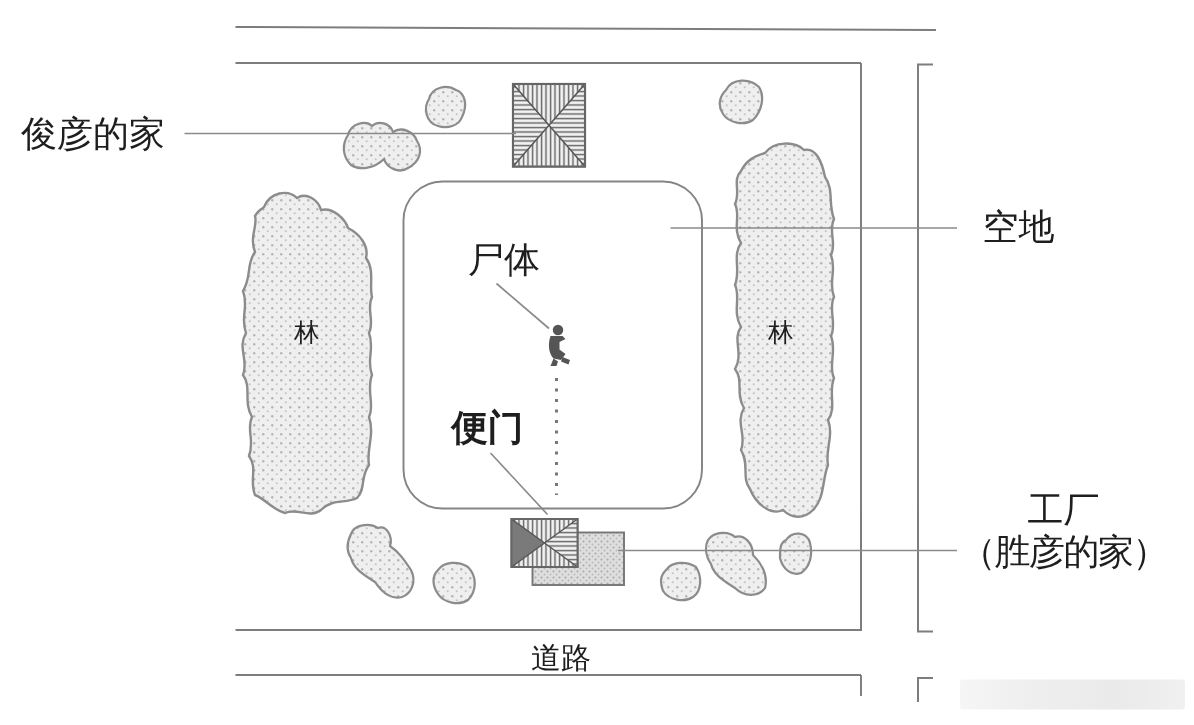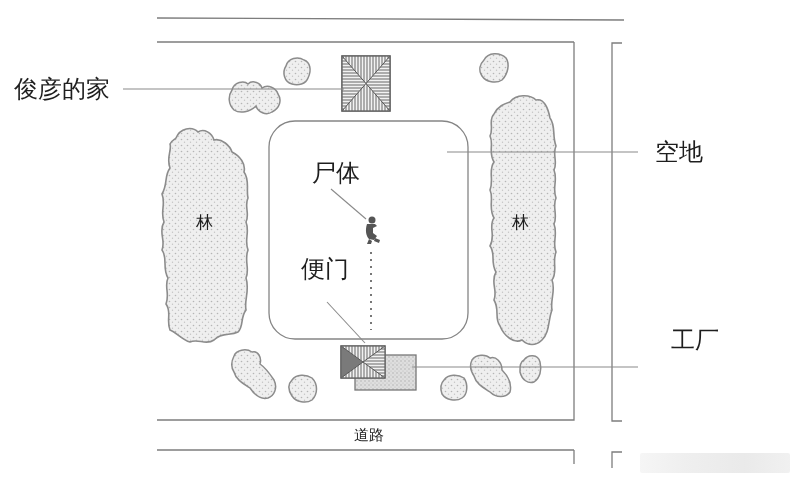--- a/index.html
+++ b/index.html
@@ -2,21 +2,21 @@
 <html><head>
 <meta charset="utf-8">
 <style>
   html, body { margin: 0; padding: 0; background: #ffffff; }
   body { width: 796px; height: 483px; position: relative; overflow: hidden;
          font-family: "DejaVu Sans", "Liberation Sans", sans-serif; }
   #stage { position: absolute; left: 0; top: 0; width: 796px; height: 456px; }
   .lbl { position: absolute; color: #1e1e1e; white-space: nowrap; line-height: 1; }
   .lbl-big { font-size: 24px; }
   .lbl-small { font-size: 17px; }
-  .lbl-road { font-size: 15px; }
+  .lbl-road { font-size: 20px; }
   .fuzz { position: absolute; left: 640px; top: 453px; width: 150px; height: 20px;
           background: linear-gradient(90deg, #f4f4f4 0%, #ececec 30%, #e6e6e6 70%, #eeeeee 100%);
           opacity: 0.85; border-radius: 2px; }
 </style>
 </head>
 <body>
 
 <div id="stage">
   <svg width="796" height="483" viewBox="0 0 796 483">
     <defs>
@@ -139,18 +139,19 @@
       <line x1="412" y1="367" x2="638" y2="367"></line>
     </g>
   </svg>
 
   
   <div class="lbl lbl-big" style="left:14px; top:77px;">俊彦的家</div>
   <div class="lbl lbl-big" style="left:312px; top:161px;">尸体</div>
   <div class="lbl lbl-big" style="left:655px; top:142px;font-family:Liberation Mono, monospace;">空地</div>
   <div class="lbl lbl-small" style="left:196px; top:214px;">林</div>
   <div class="lbl lbl-small" style="left:512px; top:214px;">林</div>
-  <div class="lbl lbl-big" style="left:301px; top:257px;">便门</div>
-  <div class="lbl lbl-big" style="left:671px; top:328px;">工厂</div>
+  <div class="lbl lbl-big" style="left:301px; top:273px;font-weight:bold;">便门</div>
+  <div class="lbl lbl-big" style="left:685px; top:328px;">工厂</div>
+  <div class="lbl lbl-big" style="left:640px; top:356px; letter-spacing:-1px;">（胜彦的家）</div>
   <div class="lbl lbl-road" style="left:354px; top:428px;">道路</div>
 
   <div class="fuzz"></div>
 </div>
 
 </body></html>

